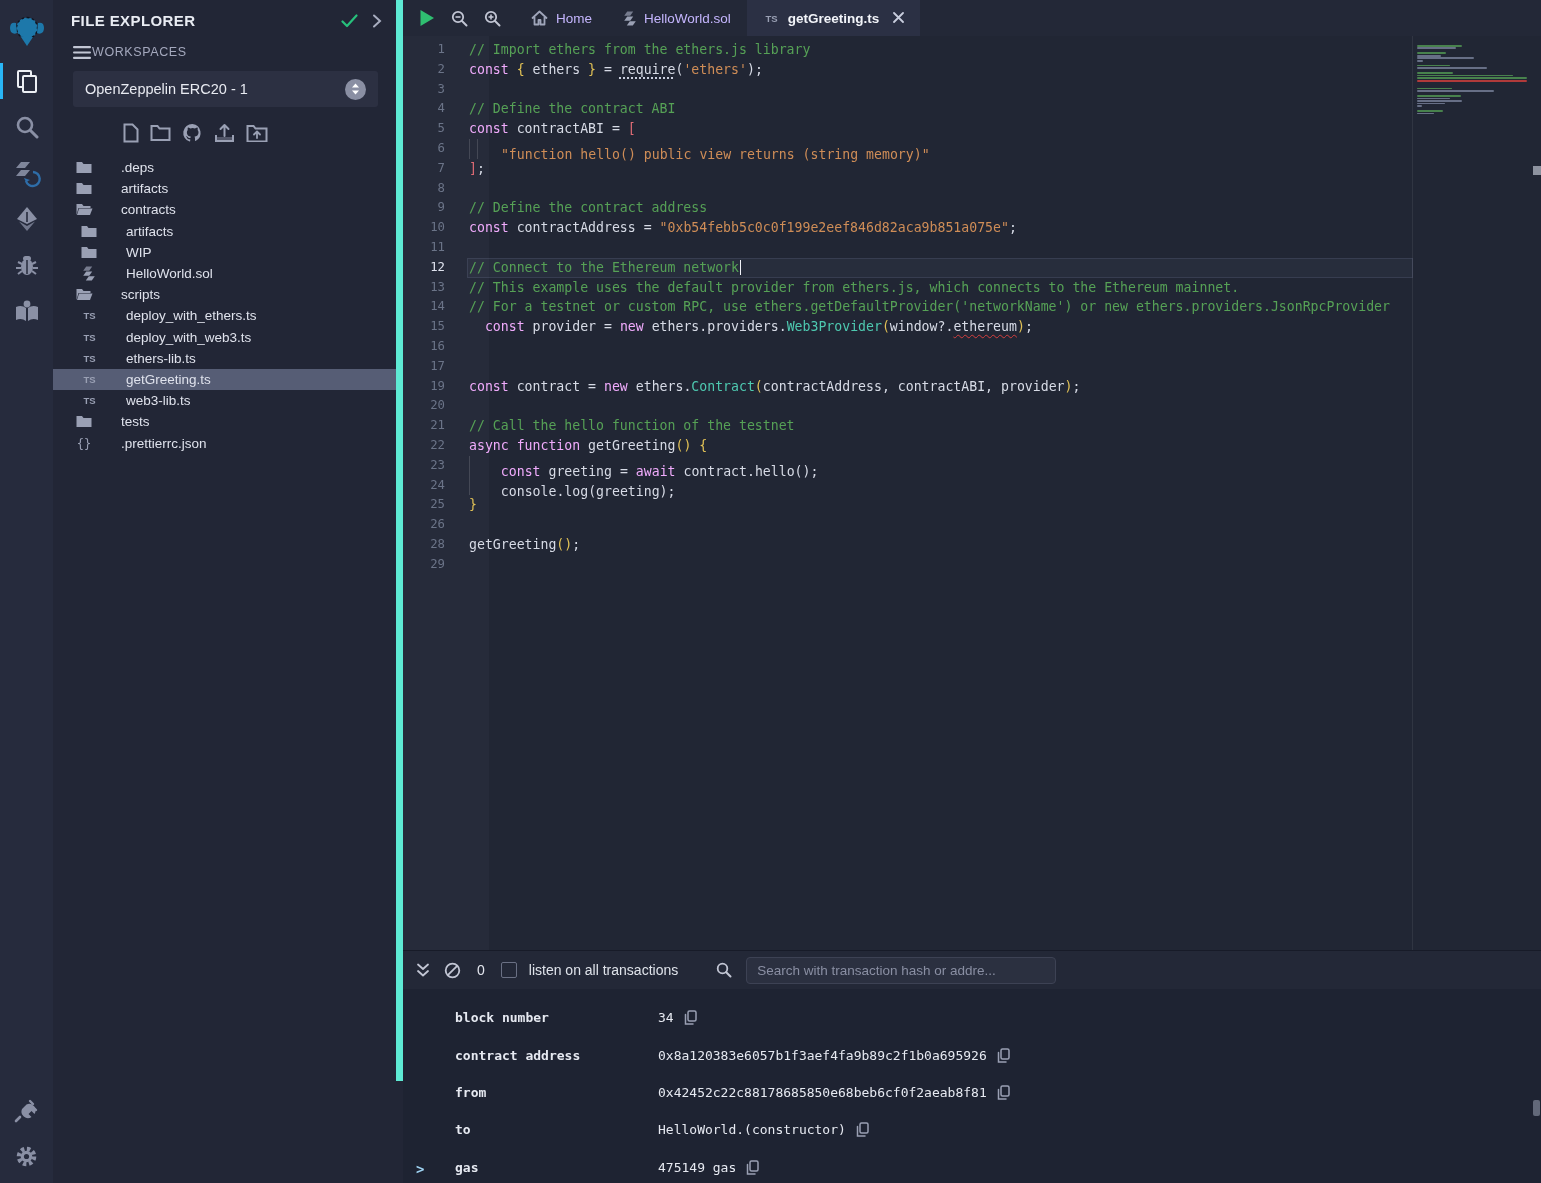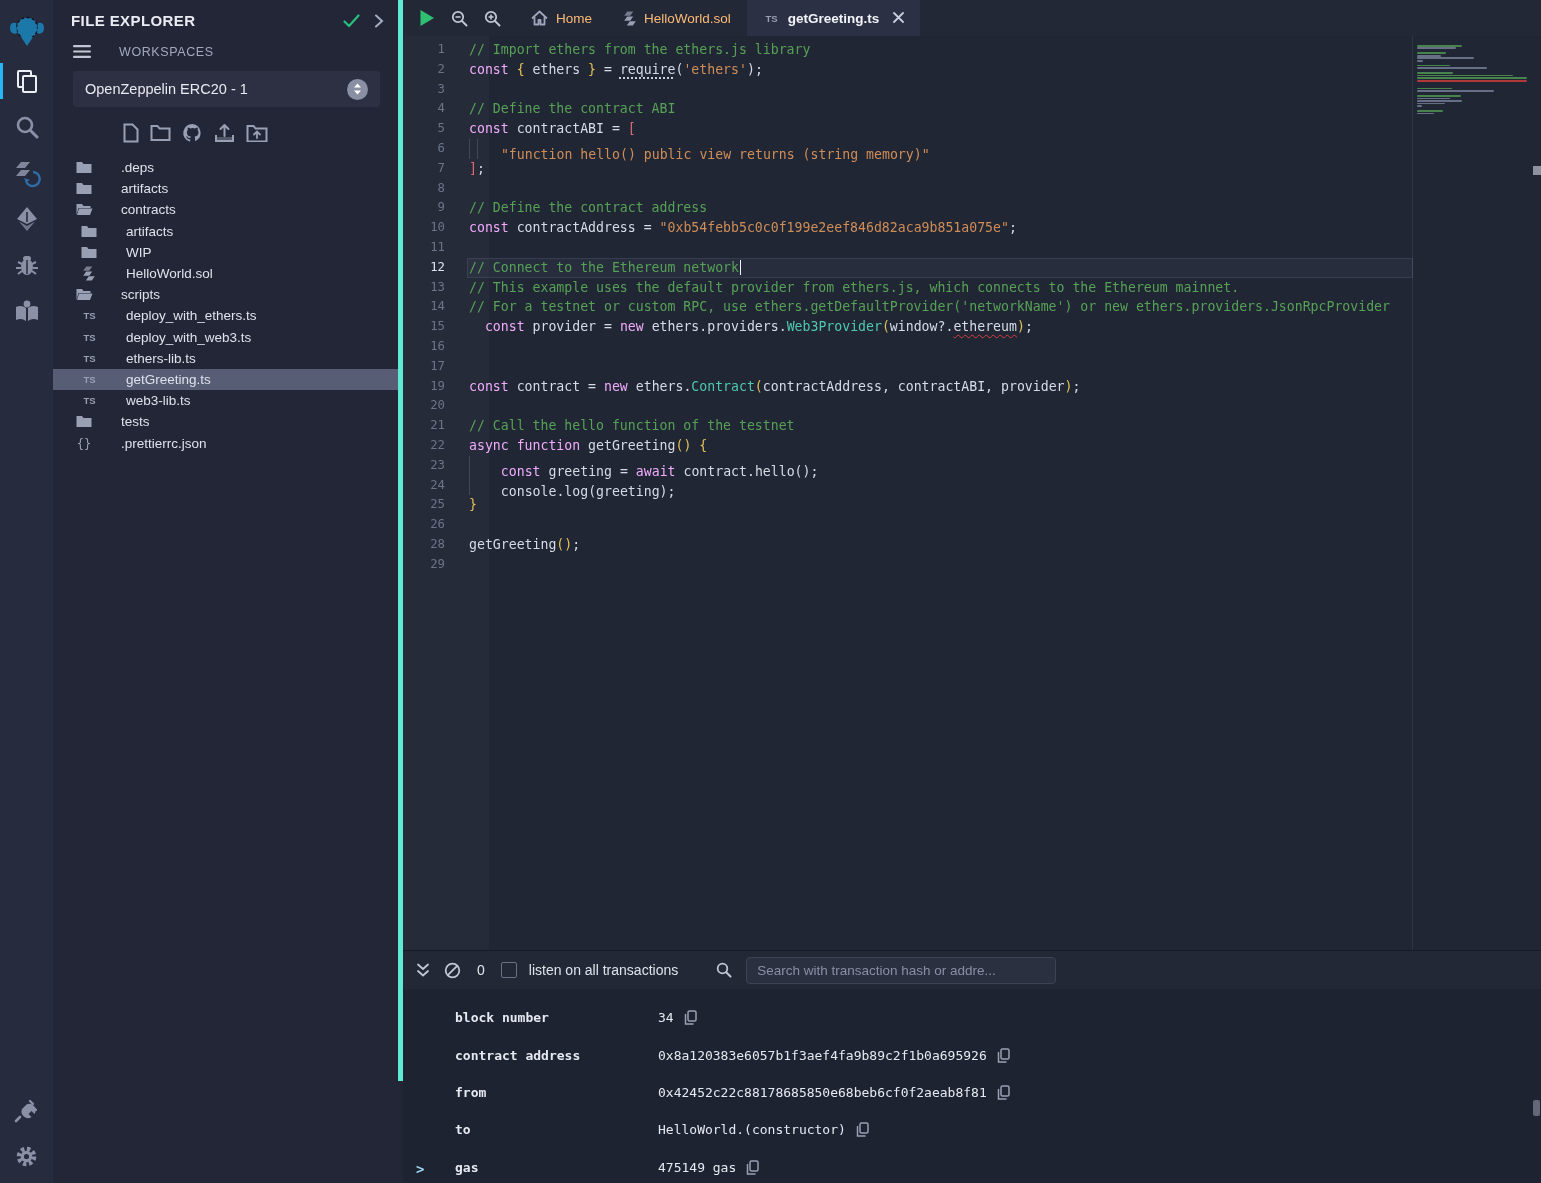--- a/index.html
+++ b/index.html
@@ -13,26 +13,26 @@
   .ab-item { position:relative; width:53px; height:46px; display:flex; align-items:center;
              justify-content:center; color:#8a90a5; cursor:pointer; }
   .ab-item.logo { height:54px; }
   .ab-item.active { color:#eceff4; }
   .ab-item.active::before { content:""; position:absolute; left:0; top:5px; bottom:5px;
                             width:3px; background:var(--accent); }
   .ab-bottom { margin-top:auto; display:flex; flex-direction:column; align-items:center; padding-bottom:4px; }
 
   
   .file-panel { position:absolute; left:53px; top:0; width:350px; height:1081px;
-                background:#222636; border-right:5px solid #5eead4; }
+                background:#222636; border-right:7px solid #5eead4; }
   .fp-header { display:flex; align-items:center; padding:12px 14px 6px 18px; }
   .fp-title { font-size:15px; font-weight:bold; color:#e9ecf3; letter-spacing:.4px; flex:1; }
   .fp-header .icon-btn { margin-left:14px; }
   .icon-btn { color:#9aa0b4; cursor:pointer; display:inline-flex; align-items:center; justify-content:center; }
-  .workspaces-row { display:flex; align-items:flex-start; gap:28px; padding:10px 18px 6px 20px; }
+  .workspaces-row { display:flex; align-items:flex-end; gap:1px; padding:10px 18px 6px 20px; }
   .workspaces-label { font-size:12.5px; color:#a4a8bd; letter-spacing:.6px; }
   .workspace-select { position:relative; margin:6px 18px 0 20px; height:36px; background:#2c3042;
                       border-radius:3px; display:flex; align-items:center; padding:0 12px;
                       cursor:pointer; }
   .workspace-select .ws-name { font-size:14.5px; color:#e8eaf1; flex:1; }
   .ws-badge { width:21px; height:21px; border-radius:50%; background:#8a8fa3; display:flex;
               align-items:center; justify-content:center; }
   .fp-toolbar { display:flex; align-items:center; gap:11px; padding:16px 0 8px 70px; color:#9aa0b4; }
   .fp-toolbar .icon-btn svg { display:block; }
 
@@ -43,21 +43,21 @@
   .tree-row.selected { background:#565d75; }
   .tree-row .t-icon { width:18px; margin-right:8px; display:inline-flex; justify-content:center;
                       color:#9aa0b4; font-family:"DejaVu Sans Mono",monospace; }
 
   
   .main { position:absolute; left:403px; top:0; width:1138px; height:1183px; background:#20253361; }
   .tabbar { position:absolute; left:0; top:0; right:0; height:36px; background:#232837;
             display:flex; align-items:stretch; }
   .tb-actions { display:flex; align-items:center; gap:16px; padding:0 14px 0 16px; }
   .tab { display:flex; align-items:center; gap:8px; padding:0 16px; font-size:13.5px;
-         color:#fdba74; cursor:pointer; }
+         color:#c4b5fd; cursor:pointer; }
   .tab .tab-close { margin-left:6px; color:#c8cdde; }
   .tab.active { background:#2b3044; color:#f2f4f9; font-weight:bold; }
 
   
   .editor { position:absolute; left:0; top:36px; right:0; height:914px; background:#212634; overflow:hidden; }
   .gutter-bg { position:absolute; left:0; top:0; width:86px; height:100%; background:#262b3a; }
   .code-lines { position:absolute; left:0; top:4px; right:128px; }
   .code-line { display:flex; height:19.8px; line-height:19.8px;
                font-family:"DejaVu Sans Mono",monospace; font-size:13.2px; white-space:pre; }
   .code-line .ln { width:64px; text-align:right; padding-right:22px; color:#6b7488;

